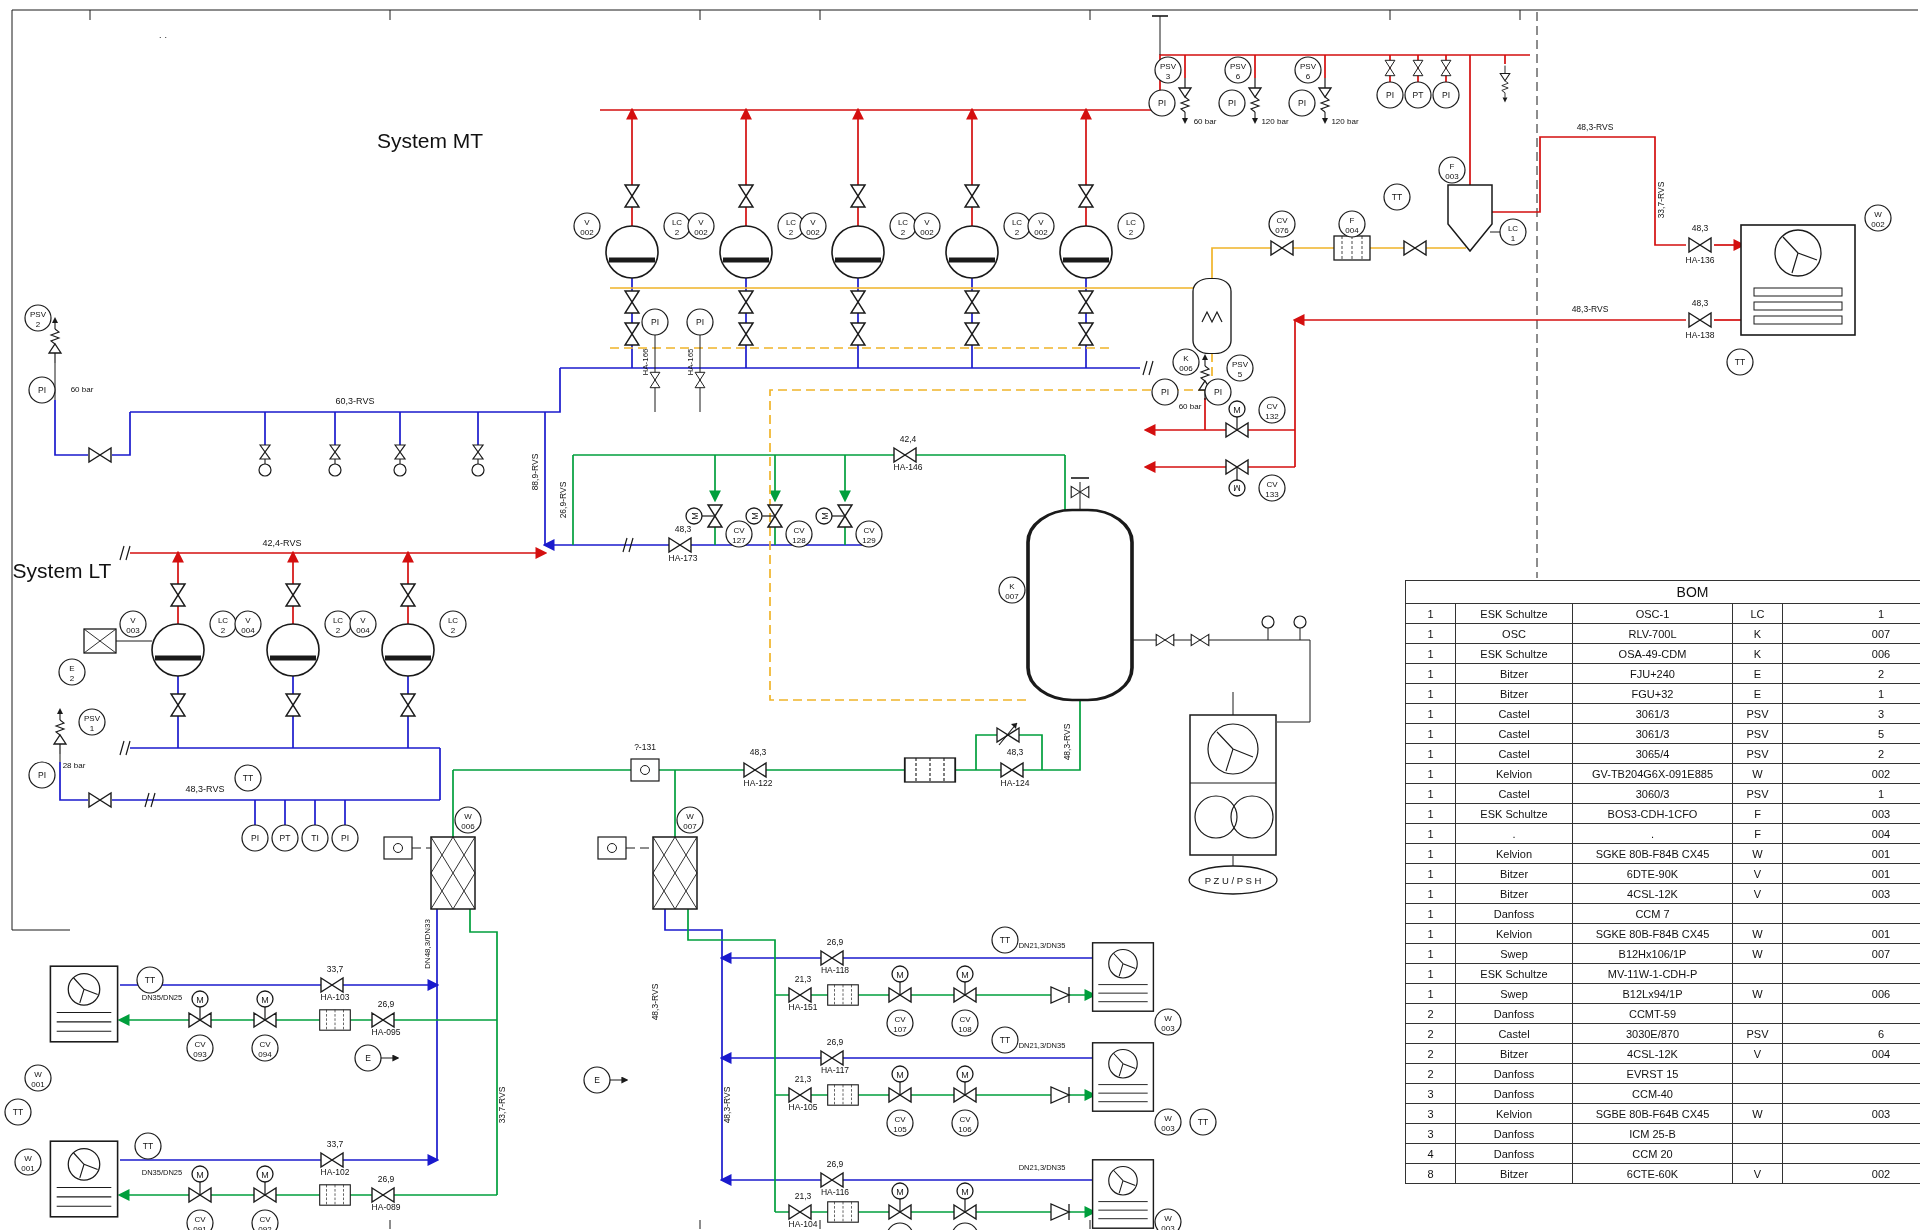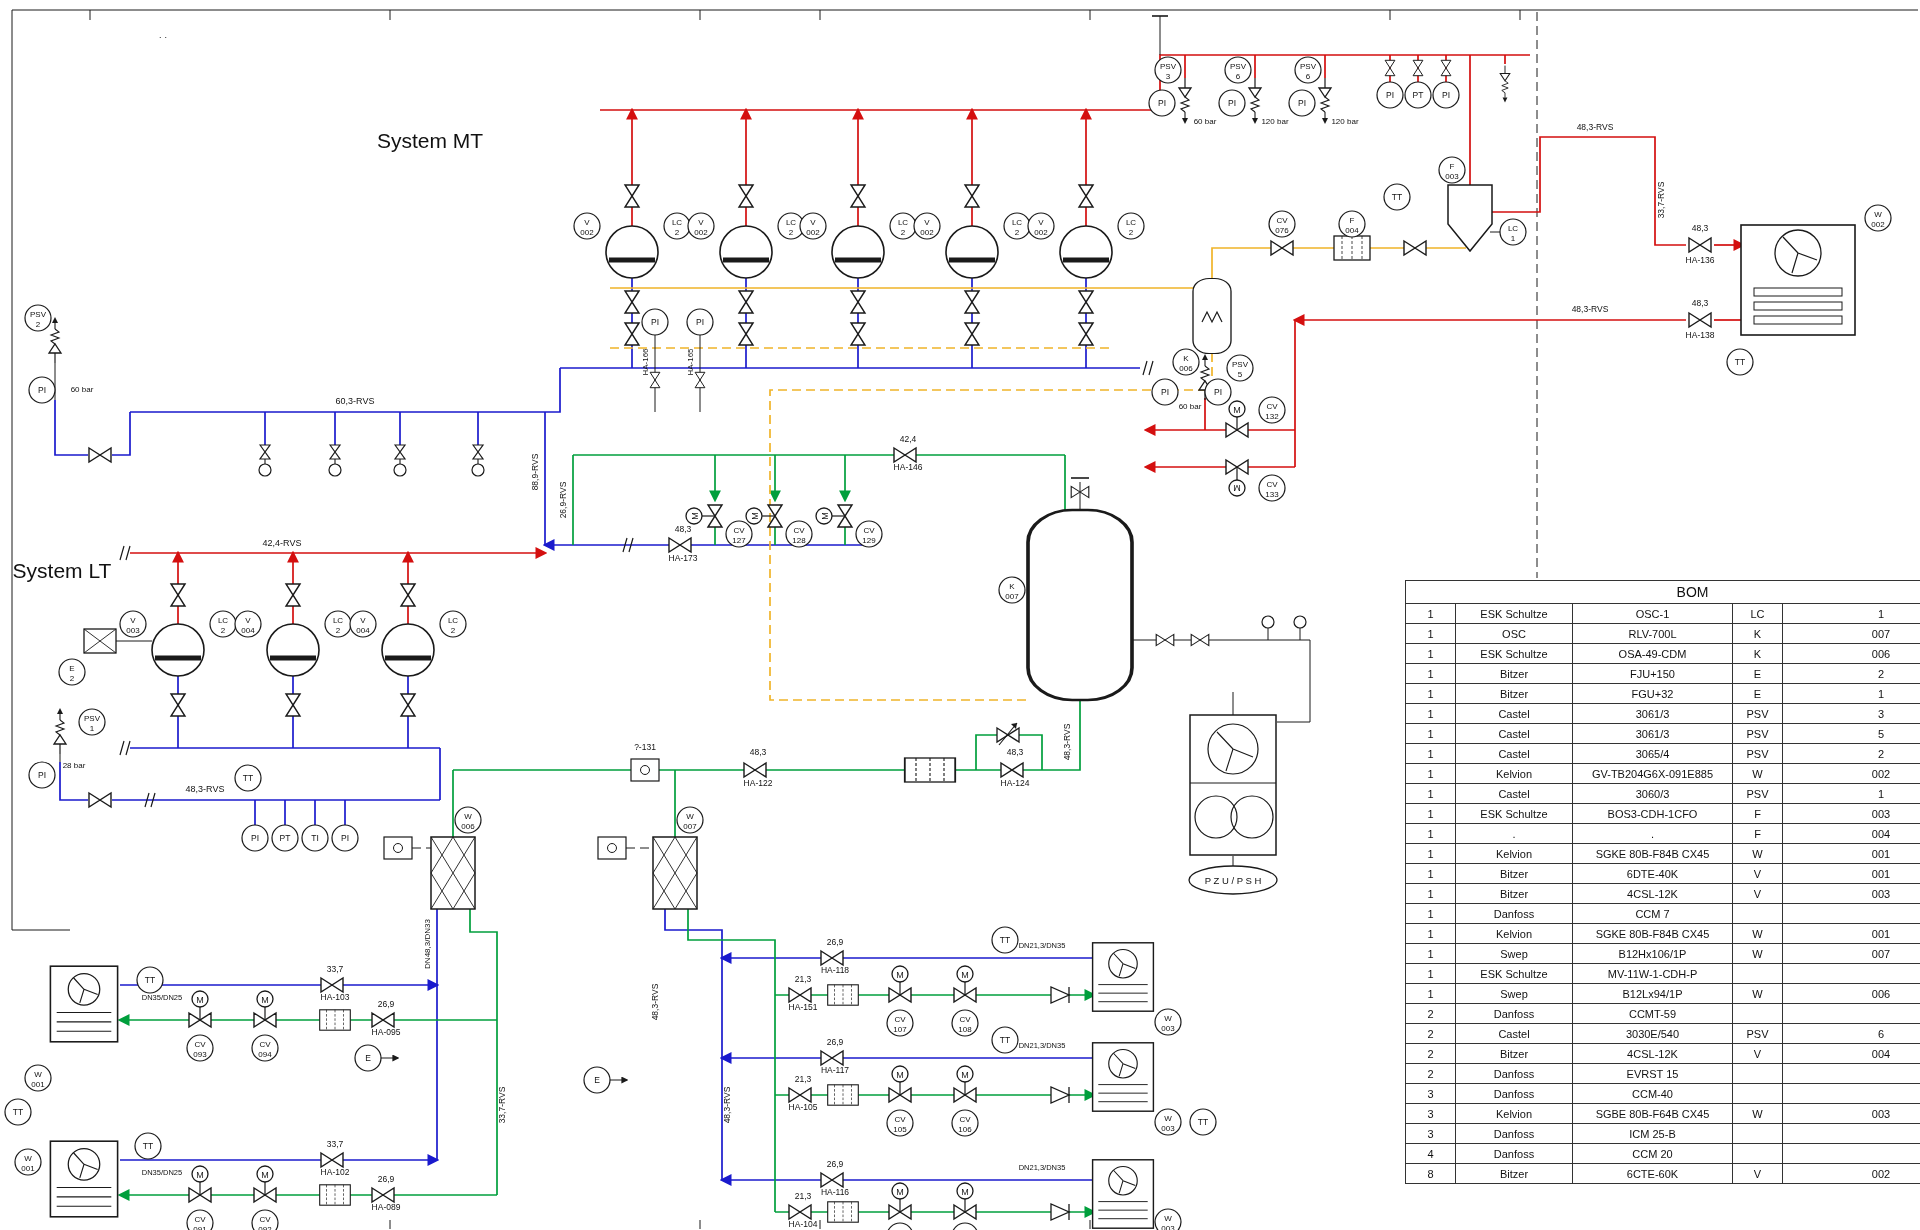--- a/index.html
+++ b/index.html
@@ -840,21 +840,21 @@
           <tr>
             <td>1</td>
             <td>ESK Schultze</td>
             <td>OSA-49-CDM</td>
             <td>K</td>
             <td>006</td>
           </tr>
           <tr>
             <td>1</td>
             <td>Bitzer</td>
-            <td>FJU+150</td>
+            <td>FJU+240</td>
             <td>E</td>
             <td>2</td>
           </tr>
           <tr>
             <td>1</td>
             <td>Bitzer</td>
             <td>FGU+32</td>
             <td>E</td>
             <td>1</td>
           </tr>
@@ -910,21 +910,21 @@
           <tr>
             <td>1</td>
             <td>Kelvion</td>
             <td>SGKE 80B-F84B CX45</td>
             <td>W</td>
             <td>001</td>
           </tr>
           <tr>
             <td>1</td>
             <td>Bitzer</td>
-            <td>6DTE-40K</td>
+            <td>6DTE-90K</td>
             <td>V</td>
             <td>001</td>
           </tr>
           <tr>
             <td>1</td>
             <td>Bitzer</td>
             <td>4CSL-12K</td>
             <td>V</td>
             <td>003</td>
           </tr>
@@ -966,21 +966,21 @@
           <tr>
             <td>2</td>
             <td>Danfoss</td>
             <td>CCMT-59</td>
             <td></td>
             <td></td>
           </tr>
           <tr>
             <td>2</td>
             <td>Castel</td>
-            <td>3030E/540</td>
+            <td>3030E/870</td>
             <td>PSV</td>
             <td>6</td>
           </tr>
           <tr>
             <td>2</td>
             <td>Bitzer</td>
             <td>4CSL-12K</td>
             <td>V</td>
             <td>004</td>
           </tr>

